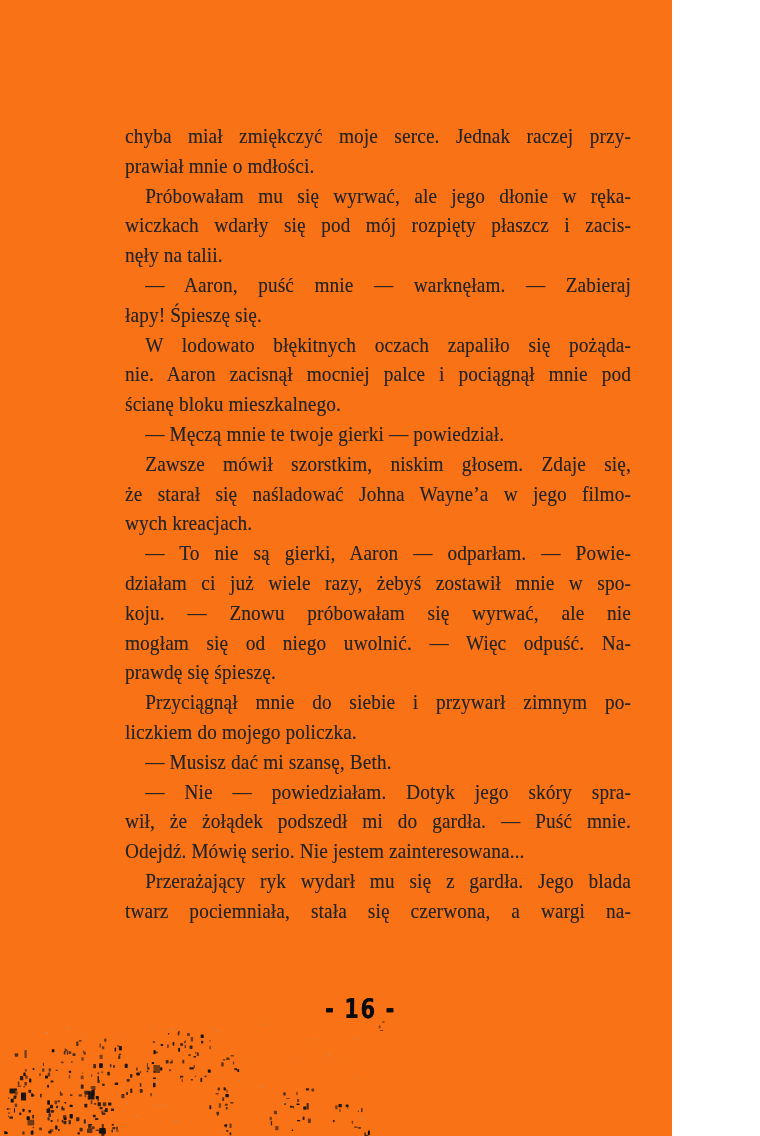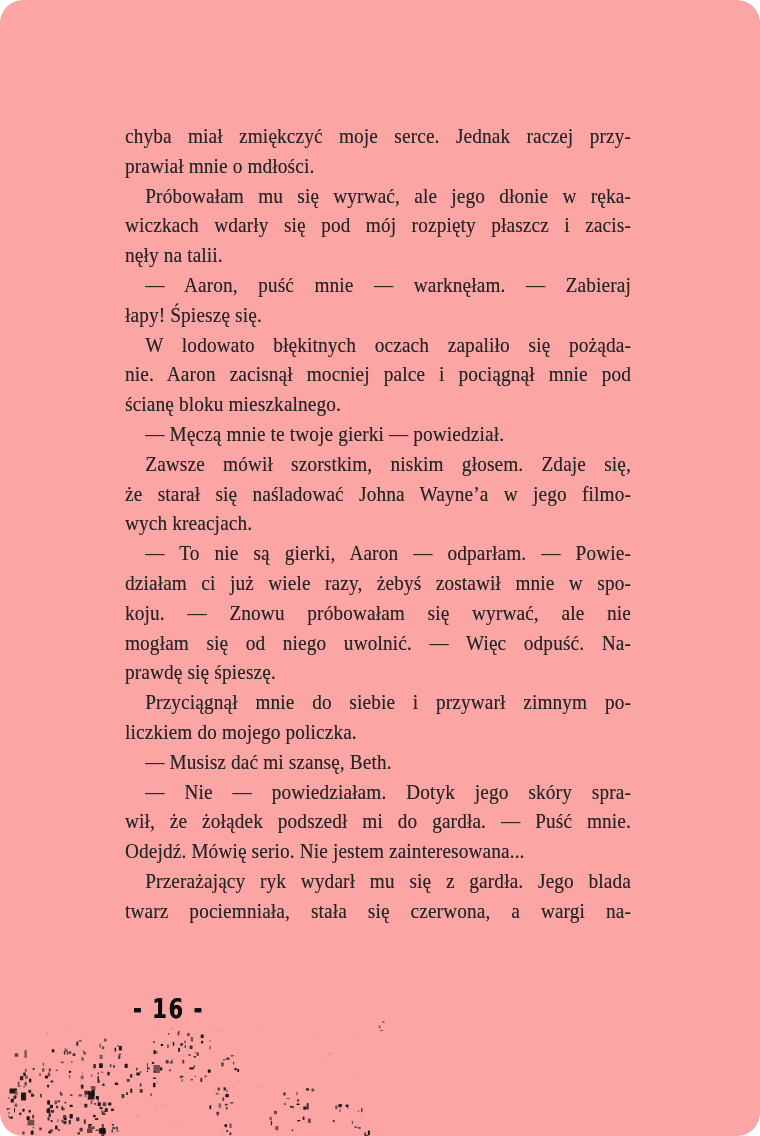--- a/index.html
+++ b/index.html
@@ -1,24 +1,23 @@
 <!DOCTYPE html>
 <html><head>
 <meta charset="utf-8">
 <style>
   html, body { margin: 0; padding: 0; background: #ffffff; }
 
   .page {
     position: relative;
-    width: 760px;
+    width: 672px;
     height: 1136px;
-    background: #fca5a5;
+    background: #f97316;
     overflow: hidden;
     font-family: "Liberation Serif", "DejaVu Serif", serif;
-    border-radius: 23px;
   }
 
   .text-block {
     position: absolute;
     left: 125px;
     top: 122px;
     width: 575px;                 
     transform: scaleX(0.88);      
     transform-origin: left top;
     color: #242424;
@@ -30,24 +29,24 @@
 
   .line { text-align: left; }
   .line.j {
     text-align: justify;
     text-align-last: justify;
   }
   .line.ind { text-indent: 23px; }
 
   .folio {
     position: absolute;
-    left: 123px;
+    left: 107px;
     top: 993px;
     width: 506px;
-    text-align: left;
+    text-align: center;
     pointer-events: none;
   }
   .folio span {
     display: inline-block;
     font-family: "DejaVu Sans", sans-serif;
     font-weight: bold;
     font-size: 27px;
     letter-spacing: 2px;
     color: #0c0c0c;
     transform: scaleX(0.78) skewX(-1deg);

